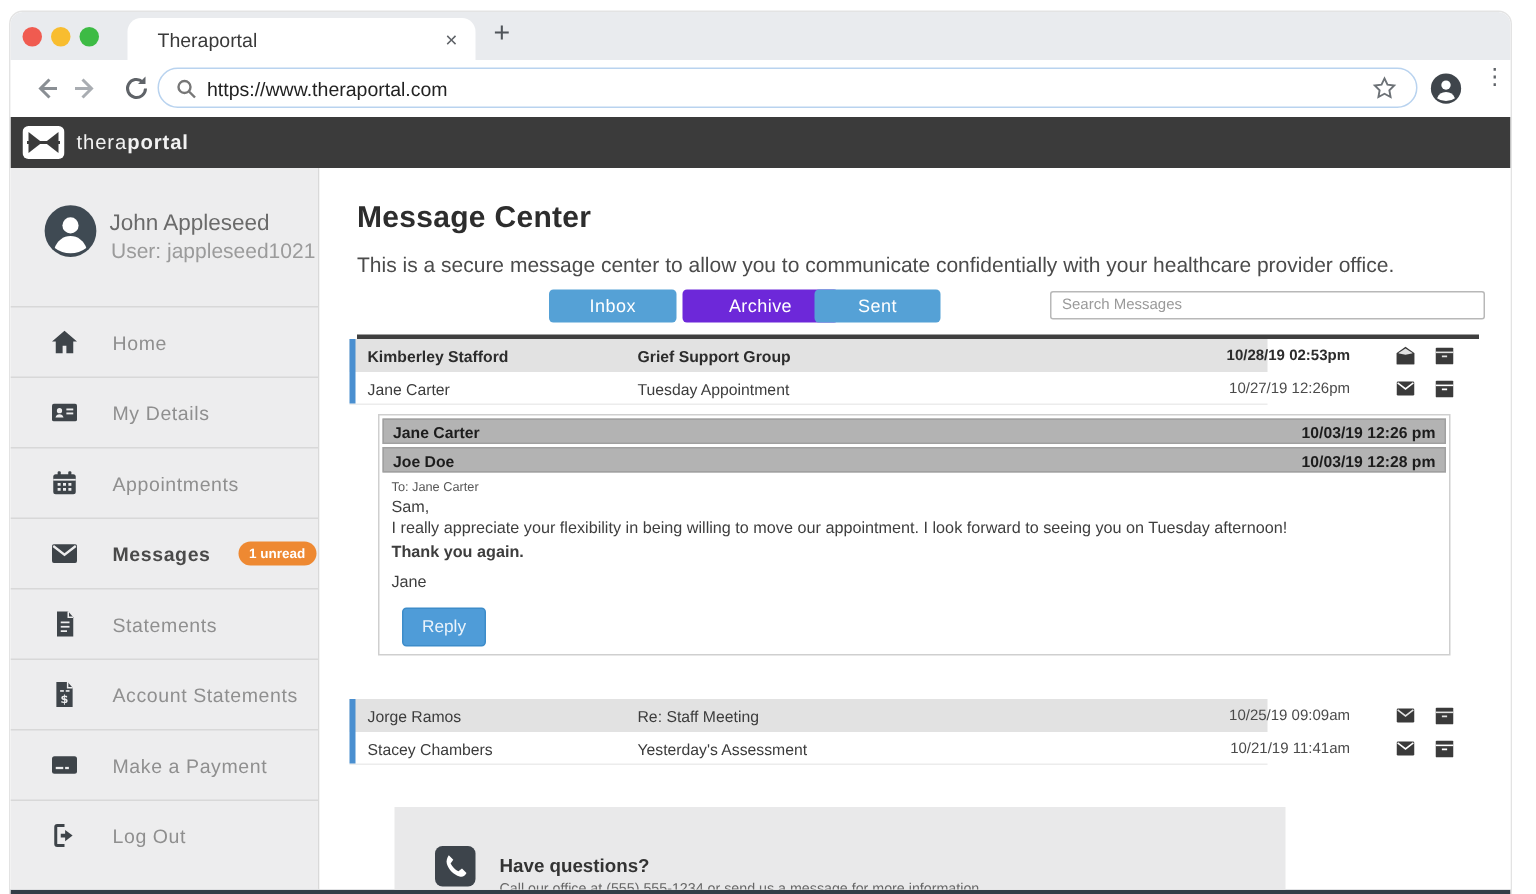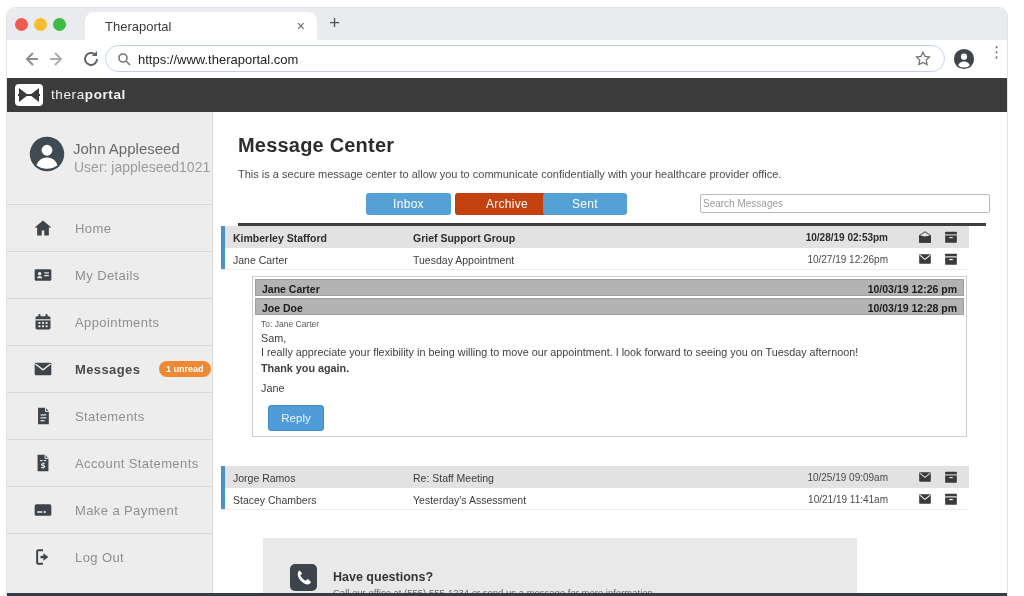--- a/index.html
+++ b/index.html
@@ -47,34 +47,34 @@
 
   .nav-item { position:absolute; left:0; width:100%; height:47px; border-top:1px solid #d8d8d8; cursor:pointer; }
   .nav-item .nicon { position:absolute; left:26px; top:13px; }
   .nav-item .nlabel { position:absolute; left:68px; top:16px; font-size:13px; color:#8f8f8f; letter-spacing:.4px; white-space:nowrap; }
   .nav-item.active .nlabel { color:#4a4a4a; font-weight:700; }
   .badge { position:absolute; left:152px; top:15px; background:#ee8932; color:#fff; font-size:9px; font-weight:700; padding:3px 7px; border-radius:8px; }
 
   
   .main { position:absolute; left:206px; top:0; right:0; height:100%; background:#fff; }
   .page-title { position:absolute; left:25px; top:22px; font-size:20px; font-weight:600; color:#2d2d2d; letter-spacing:.2px; }
-  .page-sub { position:absolute; left:25px; top:56px; font-size:11px; color:#4b4b4b; }
+  .page-sub { position:absolute; left:25px; top:56px; font-size:14px; color:#4b4b4b; }
 
   .btn { position:absolute; top:81px; height:22px; border:none; border-radius:3px; color:#fff; font-size:12px; font-family:"Liberation Sans", sans-serif; cursor:pointer; letter-spacing:.3px; }
   .btn.green { left:25px; width:124px; background:#7d9d40; }
   .btn.b1 { left:153px; width:85px; background:#55a1d6; }
-  .btn.b2 { left:242px; width:104px; background:#c2410c; }
+  .btn.b2 { left:242px; width:104px; background:#6d28d9; }
   .btn.b3 { left:330px; width:84px; background:#55a1d6; }
 
-  .search { position:absolute; left:487px; top:82px; width:290px; height:19px; border:1px solid #b8b8b8; border-radius:2px; font-size:10px; color:#555; padding-left:2px; font-family:"Liberation Sans", sans-serif; outline:none; }
+  .search { position:absolute; left:487px; top:82px; width:290px; height:19px; border:1px solid #b8b8b8; border-radius:2px; font-size:10px; color:#555; padding-left:7px; font-family:"Liberation Sans", sans-serif; outline:none; }
   .search::placeholder { color:#9a9a9a; }
 
   .thead-border { position:absolute; left:25px; top:111px; width:748px; height:3px; background:#3f3f3f; }
 
-  .mrow { position:absolute; left:8px; width:748px; height:22px; background:#fff; cursor:pointer; }
+  .mrow { position:absolute; left:20px; width:612px; height:22px; background:#fff; cursor:pointer; }
   .mrow.gray { background:#e2e2e2; }
   .mrow .bar { position:absolute; left:0; top:0; width:4px; height:100%; background:#4a8fd0; }
   .mrow .sender { position:absolute; left:12px; top:6px; font-size:10.5px; color:#3c3c3c; }
   .mrow .subject { position:absolute; left:192px; top:6px; font-size:10.5px; color:#3c3c3c; }
   .mrow .mdate { position:absolute; left:470px; top:6px; width:197px; text-align:right; font-size:10px; color:#4a4a4a; }
   .mrow.unread .sender, .mrow.unread .subject, .mrow.unread .mdate { font-weight:700; color:#2c2c2c; }
   .mrow .ic1 { position:absolute; left:697px; top:4px; }
   .mrow .ic2 { position:absolute; left:723px; top:4px; }
   .r1 { top:114px; } .r2 { top:136px; border-bottom:1px solid #ececec; }
   .r3 { top:354px; } .r4 { top:376px; border-bottom:1px solid #ececec; }

